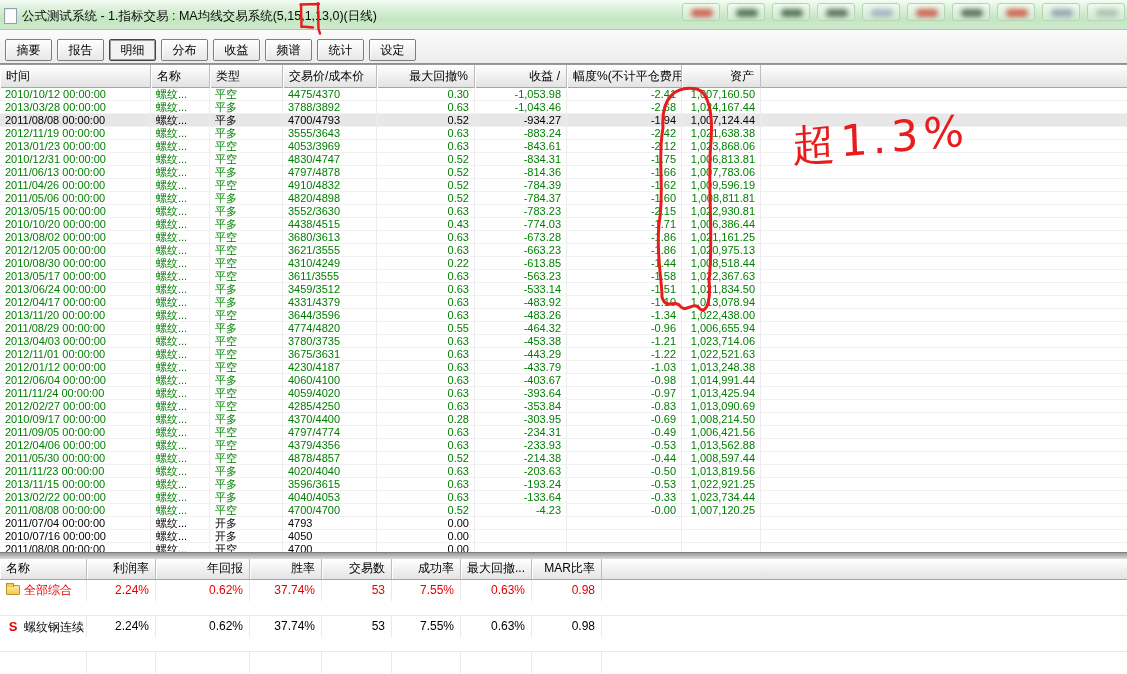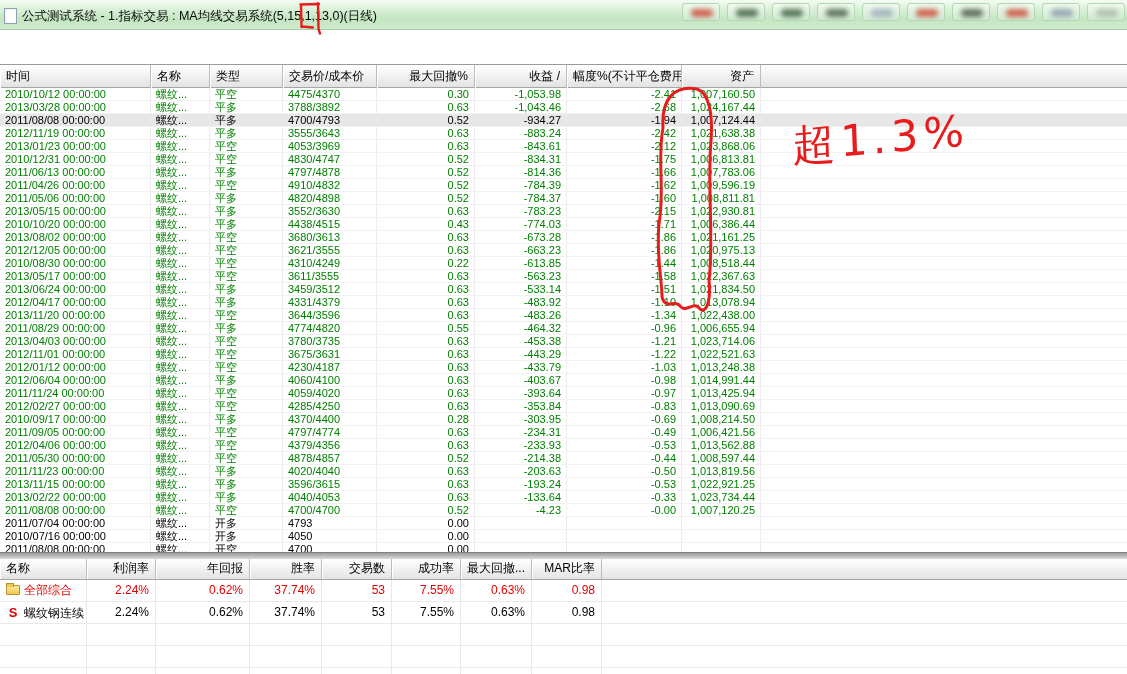--- a/index.html
+++ b/index.html
@@ -51,21 +51,21 @@
   .divider { position:absolute; top:552px; left:0; width:1127px; height:7px;
     background:linear-gradient(#9b9b9b,#dcdcdc); border-top:1px solid #7f7f7f; }
 
   
   .shead { position:absolute; top:559px; left:0; width:1127px; height:21px;
     background:linear-gradient(#ffffff,#e3e3e3); border-bottom:1px solid #a6a6a6;
     white-space:nowrap; font-size:12px; }
   .sh { display:inline-block; height:20px; line-height:19px; padding:0 6px; color:#000;
     border-right:1px solid #bdbdbd; box-shadow:inset 1px 0 0 #fff; vertical-align:top; overflow:hidden; }
   .sbody { position:absolute; top:580px; left:0; width:1127px; height:94px; overflow:hidden; background:#fff; }
-  .s-row { height:22px; line-height:21px; font-size:12px; color:#000; white-space:nowrap;
+  .s-row { height:36px; line-height:21px; font-size:12px; color:#000; white-space:nowrap;
     border-bottom:1px solid #e9e9e9; }
   .s-row.red { color:#e30000; }
   .sd { display:inline-block; vertical-align:top; height:21px; padding:0 6px;
     border-right:1px solid #e9e9e9; overflow:hidden; }
   .icon-folder { display:inline-block; width:14px; height:10px; margin:0 4px -1px 0;
     background:linear-gradient(#ffe9a0,#f3c84f); border:1px solid #b8922f; border-radius:1px; position:relative; }
   .icon-folder::before { content:""; position:absolute; left:-1px; top:-3px; width:6px; height:3px;
     background:#f3c84f; border:1px solid #b8922f; border-bottom:none; }
   .icon-s { display:inline-block; width:14px; margin-right:4px; color:#e30000; font-weight:bold;
     font-size:13px; text-align:center; }
@@ -111,20 +111,32 @@
         </div>
         <div class="tb-btn">
           <div class="tb-smudge" style="background: rgb(136, 153, 170);"></div>
         </div>
         <div class="tb-btn">
           <div class="tb-smudge" style="background: rgb(170, 184, 170);"></div>
         </div>
       </div>
   </div>
 
+  <div class="tabstrip">
+    <div class="tabs" id="tabs">
+        <div class="tab">摘要</div>
+        <div class="tab">报告</div>
+        <div class="tab tab active">明细</div>
+        <div class="tab">分布</div>
+        <div class="tab">收益</div>
+        <div class="tab">频谱</div>
+        <div class="tab">统计</div>
+        <div class="tab">设定</div>
+      </div>
+  </div>
 
   <div class="thead" id="thead"><div class="th l" style="width: 151px;">时间</div><div class="th l" style="width: 59px;">名称</div><div class="th l" style="width: 73px;">类型</div><div class="th l" style="width: 94px;">交易价/成本价</div><div class="th r" style="width: 98px;">最大回撤%</div><div class="th r" style="width: 92px;">收益 /</div><div class="th r" style="width: 115px;">幅度%(不计平仓费用)</div><div class="th r" style="width: 79px;">资产</div><div class="th fill" style="width: 366px;"></div></div>
   <div class="tbody" id="tbody">
       <div class="t-row"><div class="td l" style="width: 151px;">2010/10/12 00:00:00</div><div class="td l" style="width: 59px;">螺纹...</div><div class="td l" style="width: 73px;">平空</div><div class="td l" style="width: 94px;">4475/4370</div><div class="td r" style="width: 98px;">0.30</div><div class="td r" style="width: 92px;">-1,053.98</div><div class="td r" style="width: 115px;">-2.41</div><div class="td r" style="width: 79px;">1,007,160.50</div><div class="td fill" style="width: 366px;"></div></div>
       <div class="t-row"><div class="td l" style="width: 151px;">2013/03/28 00:00:00</div><div class="td l" style="width: 59px;">螺纹...</div><div class="td l" style="width: 73px;">平多</div><div class="td l" style="width: 94px;">3788/3892</div><div class="td r" style="width: 98px;">0.63</div><div class="td r" style="width: 92px;">-1,043.46</div><div class="td r" style="width: 115px;">-2.68</div><div class="td r" style="width: 79px;">1,024,167.44</div><div class="td fill" style="width: 366px;"></div></div>
       <div class="t-row selected"><div class="td l" style="width: 151px;">2011/08/08 00:00:00</div><div class="td l" style="width: 59px;">螺纹...</div><div class="td l" style="width: 73px;">平多</div><div class="td l" style="width: 94px;">4700/4793</div><div class="td r" style="width: 98px;">0.52</div><div class="td r" style="width: 92px;">-934.27</div><div class="td r" style="width: 115px;">-1.94</div><div class="td r" style="width: 79px;">1,007,124.44</div><div class="td fill" style="width: 366px;"></div></div>
       <div class="t-row"><div class="td l" style="width: 151px;">2012/11/19 00:00:00</div><div class="td l" style="width: 59px;">螺纹...</div><div class="td l" style="width: 73px;">平多</div><div class="td l" style="width: 94px;">3555/3643</div><div class="td r" style="width: 98px;">0.63</div><div class="td r" style="width: 92px;">-883.24</div><div class="td r" style="width: 115px;">-2.42</div><div class="td r" style="width: 79px;">1,021,638.38</div><div class="td fill" style="width: 366px;"></div></div>
       <div class="t-row"><div class="td l" style="width: 151px;">2013/01/23 00:00:00</div><div class="td l" style="width: 59px;">螺纹...</div><div class="td l" style="width: 73px;">平空</div><div class="td l" style="width: 94px;">4053/3969</div><div class="td r" style="width: 98px;">0.63</div><div class="td r" style="width: 92px;">-843.61</div><div class="td r" style="width: 115px;">-2.12</div><div class="td r" style="width: 79px;">1,023,868.06</div><div class="td fill" style="width: 366px;"></div></div>
       <div class="t-row"><div class="td l" style="width: 151px;">2010/12/31 00:00:00</div><div class="td l" style="width: 59px;">螺纹...</div><div class="td l" style="width: 73px;">平空</div><div class="td l" style="width: 94px;">4830/4747</div><div class="td r" style="width: 98px;">0.52</div><div class="td r" style="width: 92px;">-834.31</div><div class="td r" style="width: 115px;">-1.75</div><div class="td r" style="width: 79px;">1,006,813.81</div><div class="td fill" style="width: 366px;"></div></div>
       <div class="t-row"><div class="td l" style="width: 151px;">2011/06/13 00:00:00</div><div class="td l" style="width: 59px;">螺纹...</div><div class="td l" style="width: 73px;">平多</div><div class="td l" style="width: 94px;">4797/4878</div><div class="td r" style="width: 98px;">0.52</div><div class="td r" style="width: 92px;">-814.36</div><div class="td r" style="width: 115px;">-1.66</div><div class="td r" style="width: 79px;">1,007,783.06</div><div class="td fill" style="width: 366px;"></div></div>

